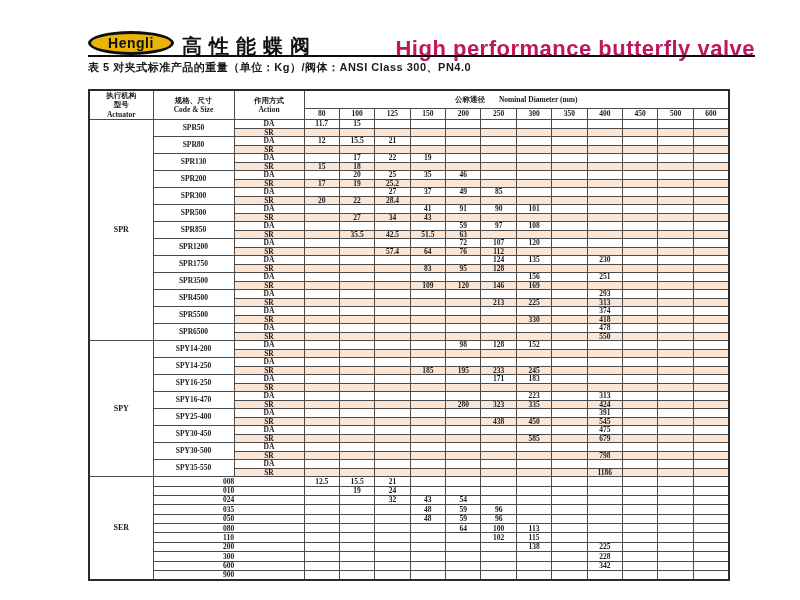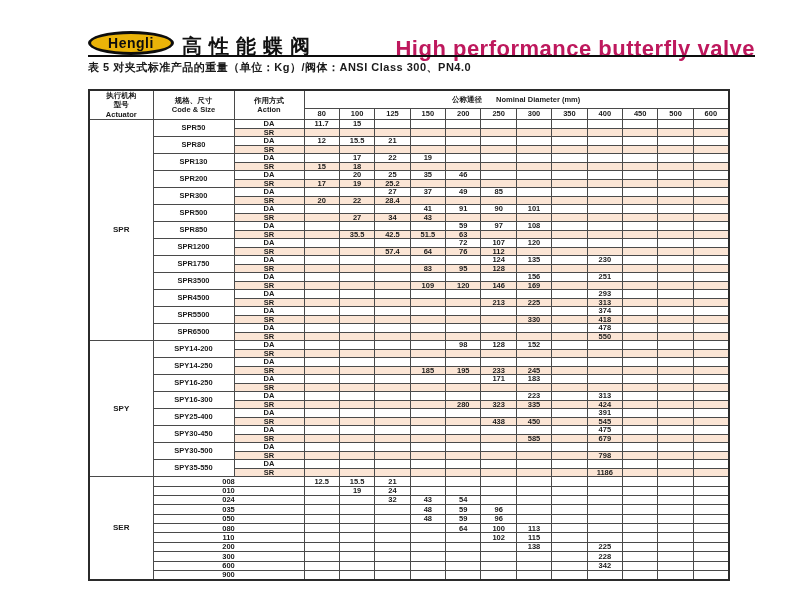--- a/index.html
+++ b/index.html
@@ -31,20 +31,21 @@
   
   .cap-zh{position:absolute;left:88px;top:60px;font-size:11px;font-weight:bold;white-space:nowrap;letter-spacing:.5px;}
   .cap-en{position:absolute;left:88px;top:72px;font-size:12px;font-weight:bold;white-space:nowrap;letter-spacing:.2px;}
 
   
   table.wt{
     position:absolute;left:88px;top:89px;width:640px;
     border-collapse:collapse;table-layout:fixed;
     font-size:7.5px;font-weight:bold;line-height:1;color:#1a1a1a;
     border:2px solid #2b2b2b;
+    font-family:Liberation Serif, serif;
   }
   table.wt td{
     border:1px solid #4a4a4a;padding:0;text-align:center;vertical-align:middle;
     overflow:hidden;white-space:nowrap;
   }
   tr.h1{height:14px;}
   tr.h2{height:9px;}
   tbody tr{height:8.3px;}
   tbody tr.ser-row{height:9.4px;}
   td.actuator-hdr{text-align:left;padding-left:3px;line-height:1.25;}
@@ -605,21 +606,21 @@
           <td class="val"></td>
           <td class="val"></td>
           <td class="val"></td>
           <td class="val"></td>
           <td class="val"></td>
           <td class="val"></td>
           <td class="val"></td>
           <td class="val"></td>
         </tr>
         <tr>
-          <td class="code" rowspan="2">SPY16-300</td>
+          <td class="code" rowspan="2">SPY16-470</td>
           <td class="action">DA</td>
           <td class="val"></td>
           <td class="val"></td>
           <td class="val"></td>
           <td class="val"></td>
           <td class="val"></td>
           <td class="val"></td>
           <td class="val">223</td>
           <td class="val"></td>
           <td class="val">313</td>

